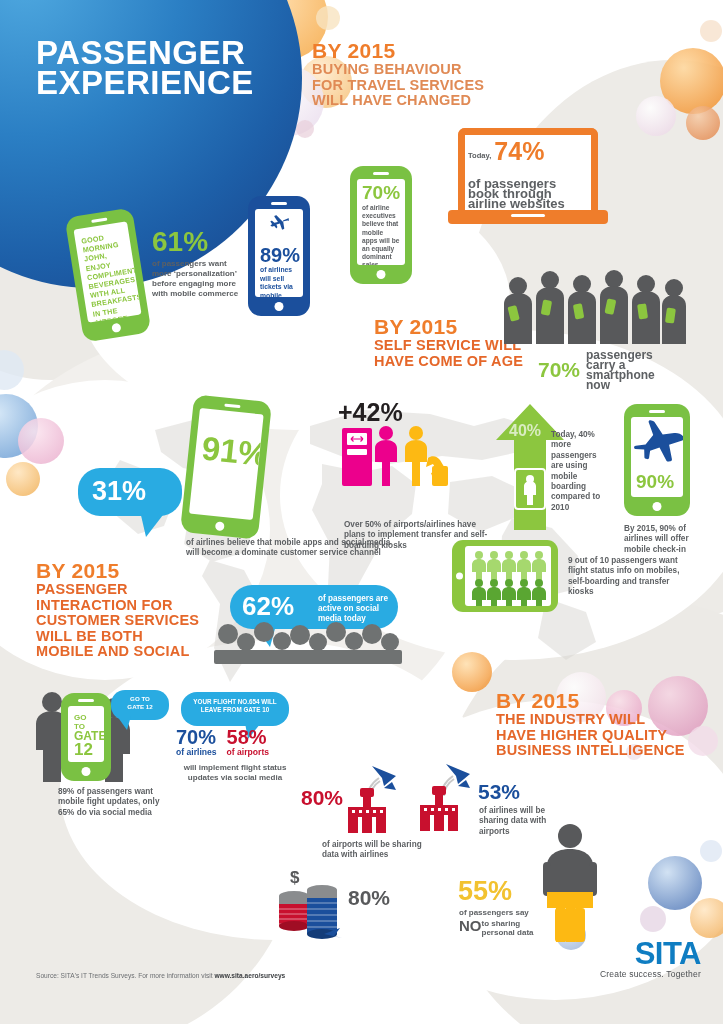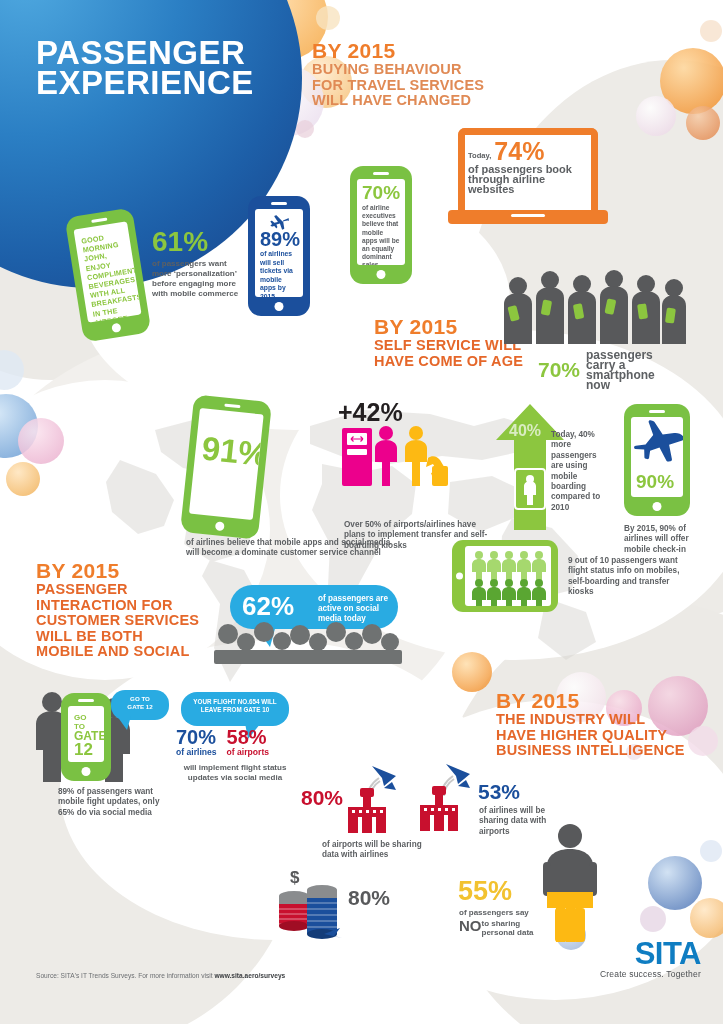--- a/index.html
+++ b/index.html
@@ -149,39 +149,39 @@
 
   <div class="laptop-lid" style="left:458px;top:128px;width:140px;height:82px;"></div>
   <div class="laptop-base" style="left:448px;top:210px;width:160px;height:14px;">
       <div class="pad"></div>
     </div>
   <div style="position:absolute;left:468px;top:140px;width:122px;">
     <div style="display:flex;align-items:flex-end;gap:3px;">
       <span style="font-size:7.6px;color:#5d6063;font-weight:bold;padding-bottom:3px;">Today,</span>
       <span class="pct" style="font-size:25px;color:#ef7d2b;line-height:23px;">74%</span>
     </div>
-    <div style="font-size:11px;color:#5d6063;font-weight:bold;line-height:10px;margin-top:1px;">of passengers book through airline websites</div>
+    <div style="font-size:13px;color:#5d6063;font-weight:bold;line-height:10px;margin-top:16px;">of passengers book through airline websites</div>
   </div>
 
   <div class="phone ph-green" style="left:350px;top:166px;width:62px;height:118px;">
     <div class="spk"></div>
     <div class="screen" style="padding:5px 5px 0 5px;box-sizing:border-box;">
       <div class="pct" style="font-size:19px;color:#8cc63f;line-height:18px;">70%</div>
       <div style="font-size:6.6px;color:#5d6063;font-weight:bold;line-height:8.2px;margin-top:2px;">of airline executives believe that mobile apps will be an equally dominant sales channel</div>
     </div>
     <div class="home"></div>
   </div>
 
   <div class="phone ph-blue" style="left:248px;top:196px;width:62px;height:120px;">
     <div class="spk"></div>
     <div class="screen" style="padding:4px 5px 0 5px;box-sizing:border-box;text-align:center;">
       <svg width="22" height="16" viewBox="0 0 24 18" style="margin:1px auto 0;">
         <path d="M23 8.2c-.2-.8-1-.9-1.6-.8l-5.4 1-6.6-6.6c-.3-.3-.8-.4-1.2-.2l-1.1.5c-.4.2-.5.7-.2 1l3.9 6-4 .8-2.3-2.1c-.2-.2-.5-.3-.8-.2l-.9.3c-.4.1-.5.6-.3.9l1.8 2.6-1.6 1c-.3.2-.3.6 0 .8l1.2.9c.2.1.4.2.6.1l2.2-.6 1.9 2.1c.2.3.7.3.9 0l.5-.7c.2-.2.2-.5.1-.7l-1-2.4 3.9-1.2 2.3 6.4c.1.4.6.6 1 .4l1.1-.5c.4-.2.6-.6.5-1l-1.4-8.8 5.3-2c.6-.2 1.3-.6 1.2-1.4z" fill="#1b4f9c"></path>
       </svg>
-      <div class="pct" style="font-size:20px;color:#1b4f9c;line-height:19px;text-align:left;">89%</div>
+      <div class="pct" style="font-size:20px;color:#1b4f9c;line-height:19px;text-align:left;margin-top:16px;">89%</div>
       <div style="font-size:6.8px;color:#1b4f9c;font-weight:bold;line-height:8.6px;text-align:left;margin-top:1px;">of airlines will sell tickets via mobile apps by 2015</div>
     </div>
     <div class="home"></div>
   </div>
 
   <div class="phone ph-green" style="left:74px;top:212px;width:68px;height:126px;transform:rotate(-9deg);">
     <div class="spk"></div>
     <div class="screen" style="padding:8px 6px 0 6px;box-sizing:border-box;">
       <div class="tilt-txt">GOOD MORNING JOHN, ENJOY COMPLIMENTARY BEVERAGES WITH ALL BREAKFASTS IN THE AIRPORT LOUNGE TODAY</div>
     </div>
@@ -330,20 +330,26 @@
   </div>
 
   <div class="phone ph-green" style="left:187px;top:398px;width:78px;height:138px;transform:rotate(6deg);">
     <div class="spk"></div>
     <div class="screen" style="padding:0;">
       <div class="pct" style="position:absolute;left:6px;top:24px;font-size:33px;color:#8cc63f;line-height:32px;">91%</div>
     </div>
     <div class="home"></div>
   </div>
 
+  <div class="sbub" style="left:78px;top:468px;width:104px;height:48px;">
+    <span class="pct" style="position:absolute;left:14px;top:8px;font-size:27px;color:#fff;line-height:30px;">31%</span>
+    <svg style="position:absolute;left:62px;top:43px;" width="30" height="26" viewBox="0 0 30 26">
+        <path d="M0 0 L26 0 L6 26 Z" fill="#29abe2"></path>
+      </svg>
+  </div>
   <div class="note" style="left:186px;top:538px;width:205px;">of airlines believe that mobile apps and social media will become a dominate customer service channel</div>
 
   <div class="sbub" style="left:230px;top:585px;width:168px;height:44px;">
     <span class="pct" style="position:absolute;left:12px;top:6px;font-size:26px;color:#fff;line-height:30px;">62%</span>
     <span style="position:absolute;left:88px;top:9px;width:76px;font-size:8.2px;color:#fff;font-weight:bold;line-height:10px;">of passengers are active on social media today</span>
     <svg style="position:absolute;left:22px;top:40px;" width="26" height="22" viewBox="0 0 26 22">
         <path d="M24 0 L2 0 L18 22 Z" fill="#29abe2"></path>
       </svg>
   </div>
   <svg style="position:absolute;left:212px;top:622px;" width="192" height="42" viewBox="0 0 192 42">

